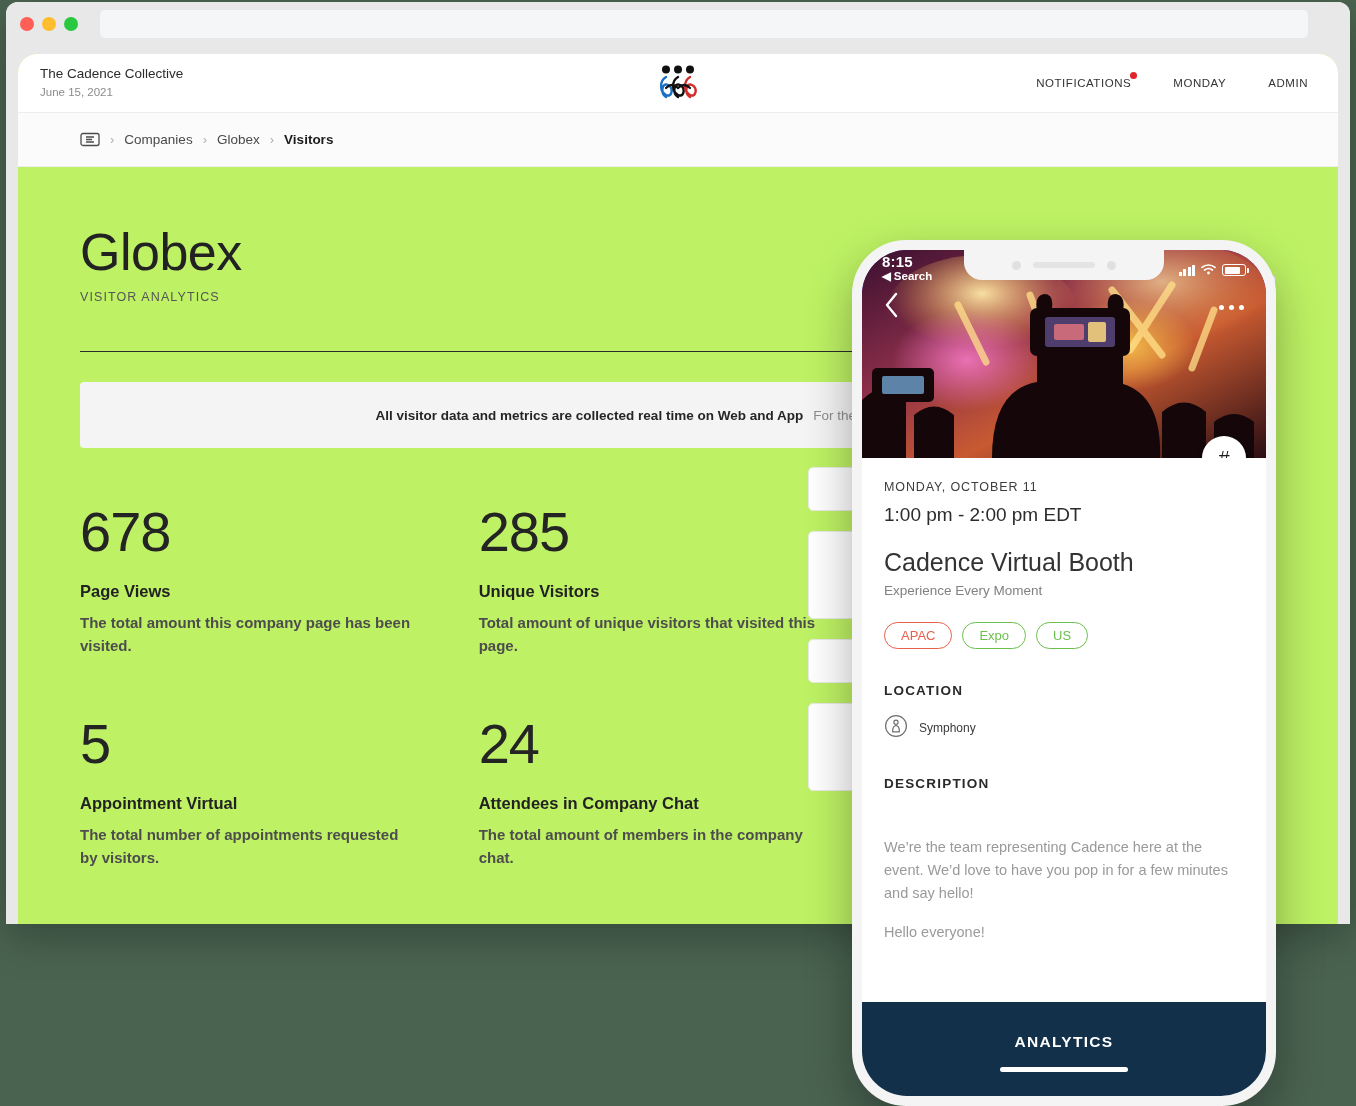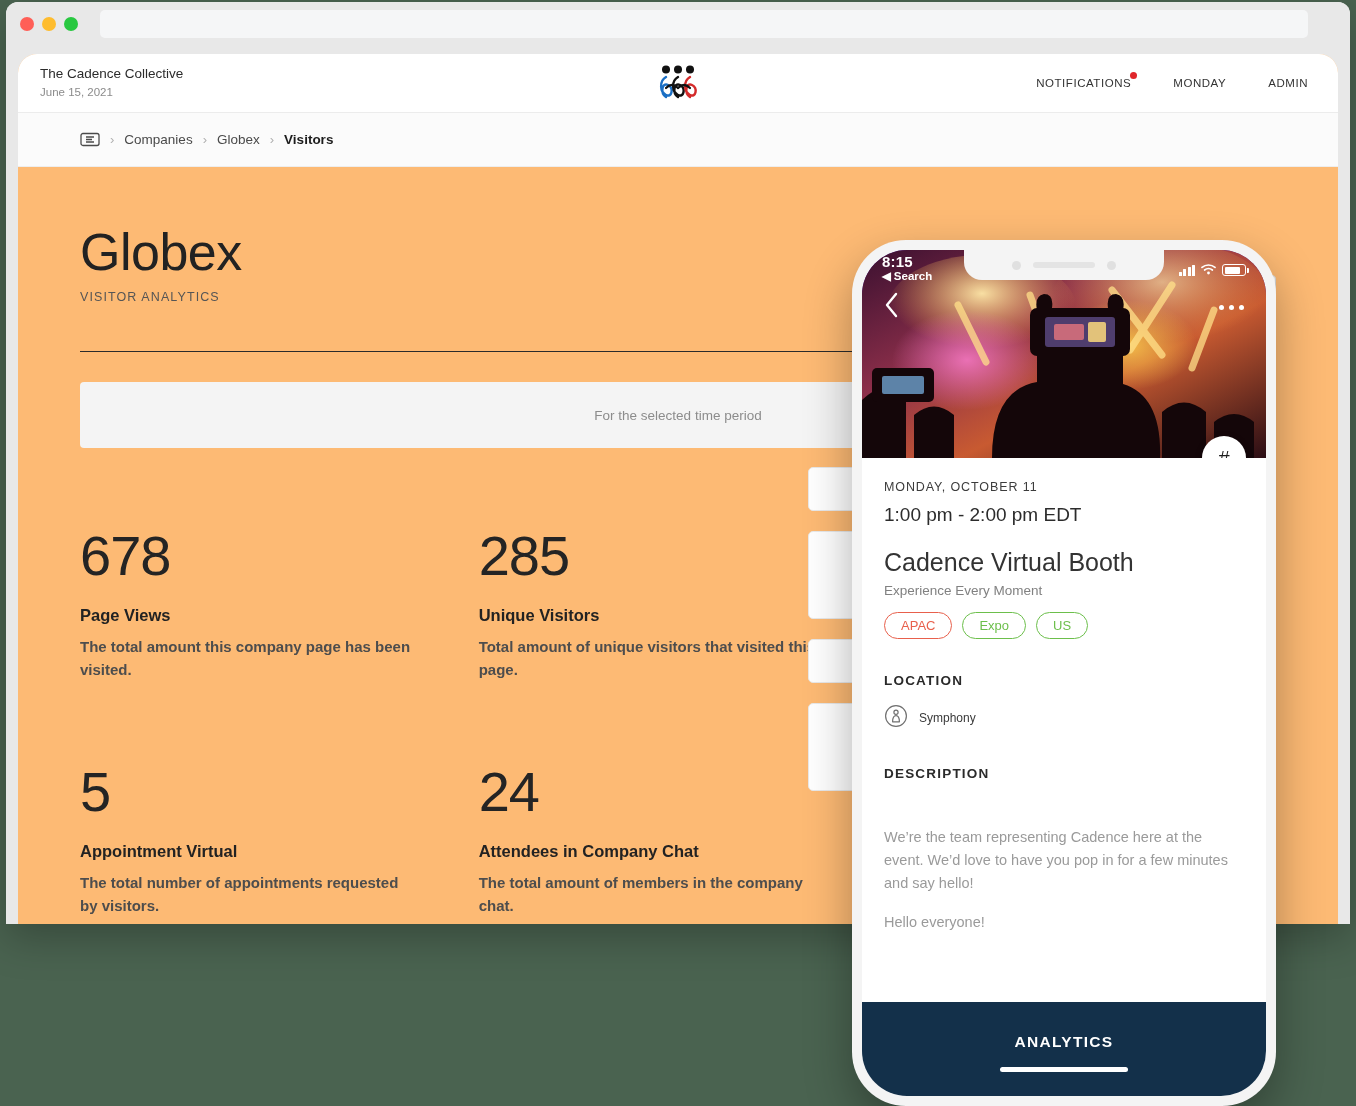--- a/index.html
+++ b/index.html
@@ -29,21 +29,21 @@
   .dot.yellow { background: #febc2e; }
   .dot.green { background: #28c840; }
   .urlbar {
     flex: 1; height: 28px; margin-left: 14px; margin-right: 28px;
     background: #f5f6f7; border-radius: 5px;
   }
 
   .page {
     position: absolute; left: 12px; top: 52px;
     width: 1320px; height: 916px;
-    background: #fdba74; overflow: hidden; border-radius: 19px;
+    background: #bef264; overflow: hidden; border-radius: 19px;
   }
 
   
   .app-header {
     position: relative; height: 59px;
     border-bottom: 1px solid #ececec;
     display: flex; align-items: center;
     padding: 0 22px;
     background: #fff;
   }
@@ -120,21 +120,21 @@
   .notice-strong { font-size: 13.5px; font-weight: 700; color: #262626; }
   .notice-muted { font-size: 13.5px; color: #8c8c8c; white-space: nowrap; }
 
   .stats {
     margin-top: 56px;
     display: grid; grid-template-columns: 1fr 1fr 1fr;
     row-gap: 58px;
   }
   .stat-value {
     font-size: 56px; font-weight: 400; color: #242424;
-    line-height: 1; letter-spacing: -1px; margin-top: 24px;
+    line-height: 1; letter-spacing: -1px;
   }
   .stat-label {
     margin-top: 22px; font-size: 16.5px; font-weight: 700; color: #222;
   }
   .stat-desc {
     margin-top: 10px; font-size: 15px; color: #4d4d4d;
     line-height: 1.55; max-width: 340px; font-weight: bold;
   }
 
   
@@ -201,21 +201,21 @@
     font-size: 20px; color: #1d1d1d; cursor: pointer;
   }
 
   .phone-body { padding: 22px 22px 0 22px; }
   .ev-date {
     font-size: 12.5px; letter-spacing: .9px; color: #3c3c3c; font-weight: 500;
   }
   .ev-time { margin-top: 10px; font-size: 19px; color: #2c2c2c; }
   .ev-title { margin-top: 22px; font-size: 25px; color: #333; font-weight: 400; }
   .ev-tagline { margin-top: 6px; font-size: 13.5px; color: #818181; }
-  .tags { margin-top: 14px; display: flex; gap: 10px; }
+  .tags { margin-top: 24px; display: flex; gap: 10px; }
   .tag {
     border-radius: 999px; padding: 5px 16px; font-size: 13px;
     border: 1.4px solid currentColor; cursor: pointer; white-space: nowrap;
   }
   .sec-head {
     margin-top: 34px; font-size: 13.5px; letter-spacing: 1.2px;
     font-weight: 700; color: #2a2a2a;
   }
   .loc-row { margin-top: 16px; display: flex; align-items: center; gap: 11px; }
   .loc-name { font-size: 12px; color: #3a3a3a; }
@@ -313,20 +313,21 @@
         <div class="rule"></div>
 
         <div class="ghost-cards">
           <div class="ghost-card"></div>
           <div class="ghost-card tall"></div>
           <div class="ghost-card"></div>
           <div class="ghost-card tall"></div>
         </div>
 
         <div class="notice">
+          <span class="notice-strong">All visitor data and metrics are collected real time on Web and App</span>
           <span class="notice-muted">For the selected time period</span>
         </div>
 
         <div class="stats">
           <div>
             <div class="stat-value">678</div>
             <div class="stat-label">Page Views</div>
             <div class="stat-desc">The total amount this company page has been visited.</div>
           </div>
           <div>

